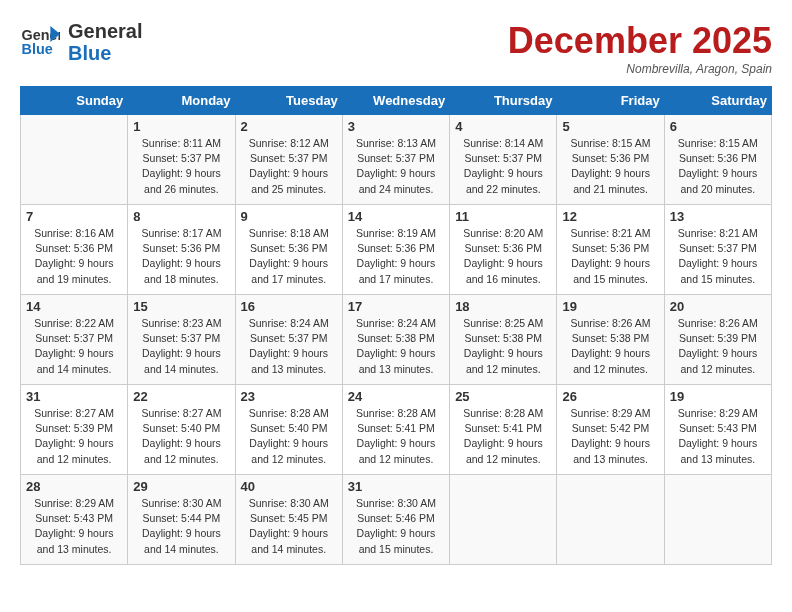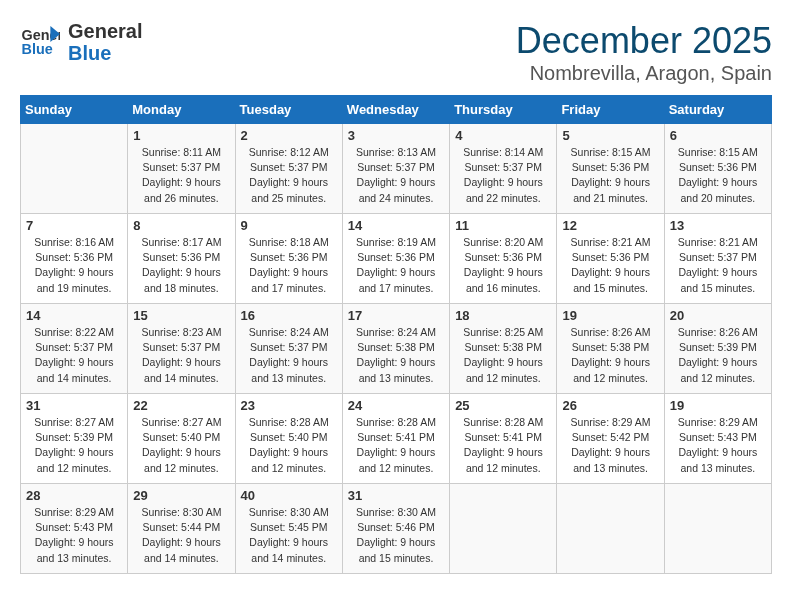--- a/index.html
+++ b/index.html
@@ -23,39 +23,40 @@
     .logo-icon {
       width: 40px;
       height: 40px;
       margin-right: 4px;
     }
     .title-block {
       text-align: right;
     }
     .month-title {
       font-size: 36px;
-      font-weight: normal;
-      color: #0c4a6e;
+      font-weight: bold;
+      color: #b91c1c;
     }
     .location {
-      font-size: 20px;
+      font-size: 12px;
       color: #555;
+      font-style: italic;
     }
     table {
       width: 100%;
       border-collapse: collapse;
       border: 1px solid #ccc;
     }
     thead th {
       background-color: #1a6fbb;
       color: #fff;
       font-size: 13px;
       font-weight: bold;
       padding: 6px 4px;
-      text-align: left;
+      text-align: right;
       border: 1px solid #1a6fbb;
     }
     tbody td {
       vertical-align: top;
       border: 1px solid #ccc;
       padding: 4px 5px;
       font-size: 10.5px;
       color: #333;
       width: calc(100% / 7);
       min-height: 80px;

